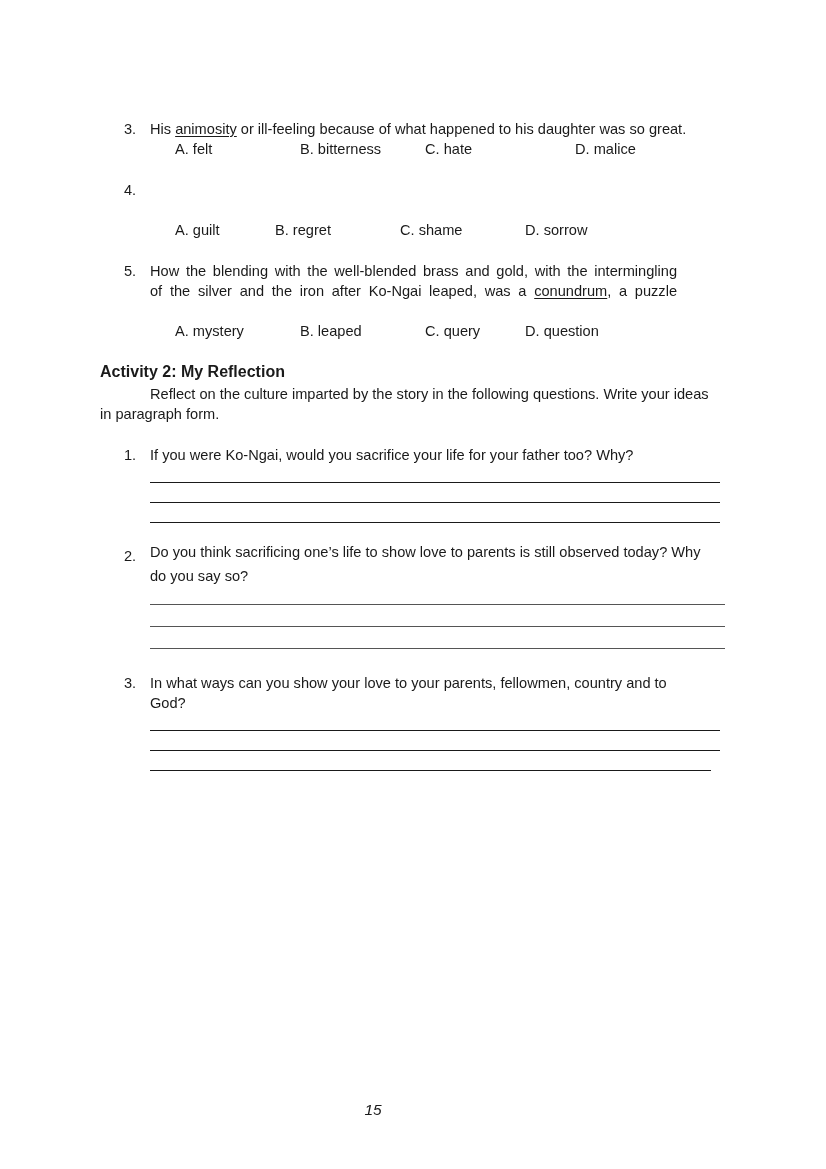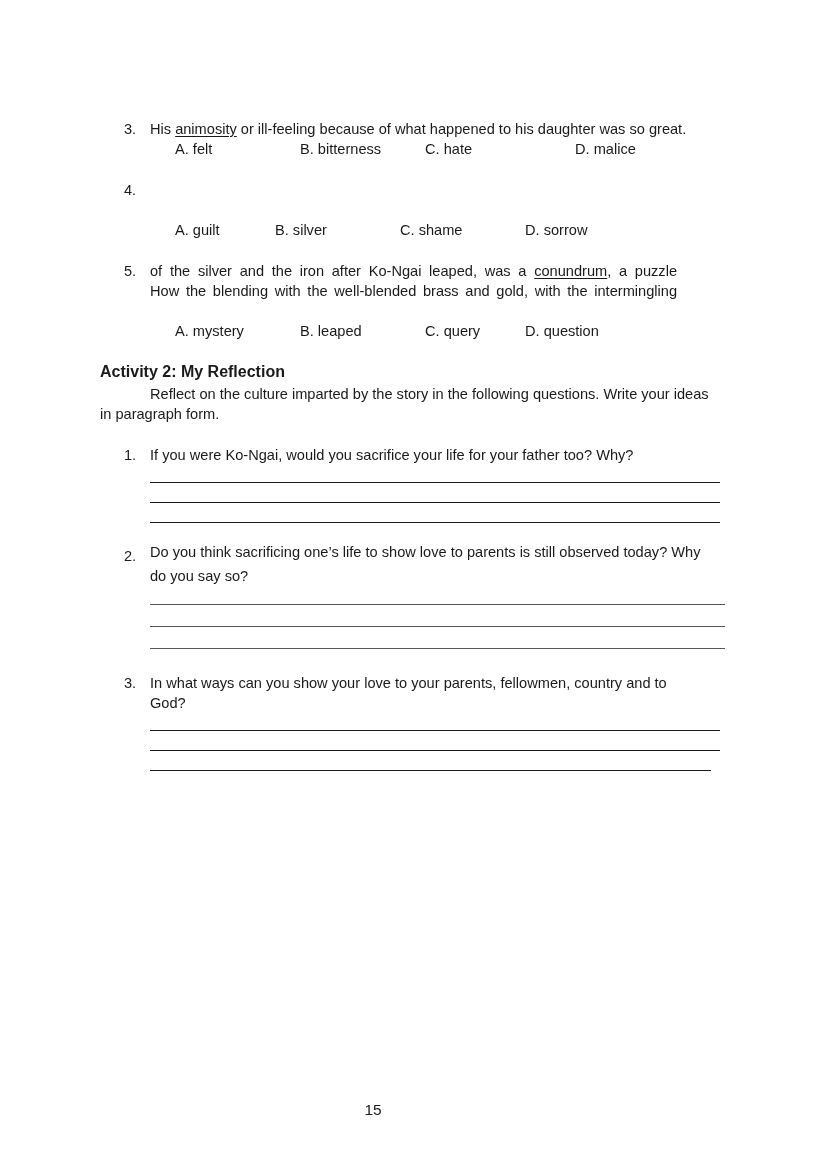--- a/index.html
+++ b/index.html
@@ -7,44 +7,44 @@
            font-family:"Liberation Sans", sans-serif; color:#1a1a1a; font-size:14.6px; }
     .abs { position:absolute; white-space:nowrap;text-align:right; }
     .num { position:absolute; left:124px; }
     .q { position:absolute; left:150px; line-height:20px; }
     .just { text-align:justify; text-align-last:justify; width:527px; }
     u { text-decoration:underline; text-underline-offset:2px; }
     .opt { position:absolute; }
     .heading { position:absolute; left:100px; top:363px; font-weight:bold; font-size:16px; }
     .line { position:absolute; height:0; border-top:1.3px solid #1a1a1a; }
     .line.gray { border-top:1.5px solid #555; }
-    .pagenum { position:absolute; left:0; width:746px; text-align:center; top:1101px; font-size:15.5px; }
+    .pagenum { position:absolute; left:0; width:746px; text-align:center; top:1101px; font-size:15.5px;font-style:italic; }
   </style>
 </head>
 <body>
 
 <div class="num" style="top:121px">3.</div>
 <div class="q abs" style="top:119px"><span>His </span><u>animosity</u><span> or ill-feeling because of what happened to his daughter was so great.</span></div>
 <div class="opt abs" style="left:175px;top:141px">A.  felt</div>
 <div class="opt abs" style="left:300px;top:141px">B. bitterness</div>
 <div class="opt abs" style="left:425px;top:141px">C. hate</div>
 <div class="opt abs" style="left:575px;top:141px">D. malice</div>
 
 <div class="num" style="top:182px">4.</div>
 <div class="q" style="top:180px">
 </div>
 <div class="opt abs" style="left:175px;top:222px">A.  guilt</div>
-<div class="opt abs" style="left:275px;top:222px">B. silver</div>
+<div class="opt abs" style="left:275px;top:222px">B. regret</div>
 <div class="opt abs" style="left:400px;top:222px">C. shame</div>
 <div class="opt abs" style="left:525px;top:222px">D. sorrow</div>
 
 <div class="num" style="top:263px">5.</div>
 <div class="q" style="top:261px">
+  <div class="just">How the blending with the well-blended brass and gold, with the intermingling</div>
   <div class="just"><span>of the silver and the iron after Ko-Ngai leaped, was a </span><u>conundrum</u><span>, a puzzle</span></div>
-  <div class="just">How the blending with the well-blended brass and gold, with the intermingling</div>
 </div>
 <div class="opt abs" style="left:175px;top:323px">A.  mystery</div>
 <div class="opt abs" style="left:300px;top:323px">B. leaped</div>
 <div class="opt abs" style="left:425px;top:323px">C. query</div>
 <div class="opt abs" style="left:525px;top:323px">D. question</div>
 
 <div class="heading abs">Activity 2: My Reflection</div>
 <div class="abs" style="left:150px;top:386px">Reflect on the culture imparted by the story in the following questions. Write your ideas</div>
 <div class="abs" style="left:100px;top:406px">in paragraph form.</div>
 

